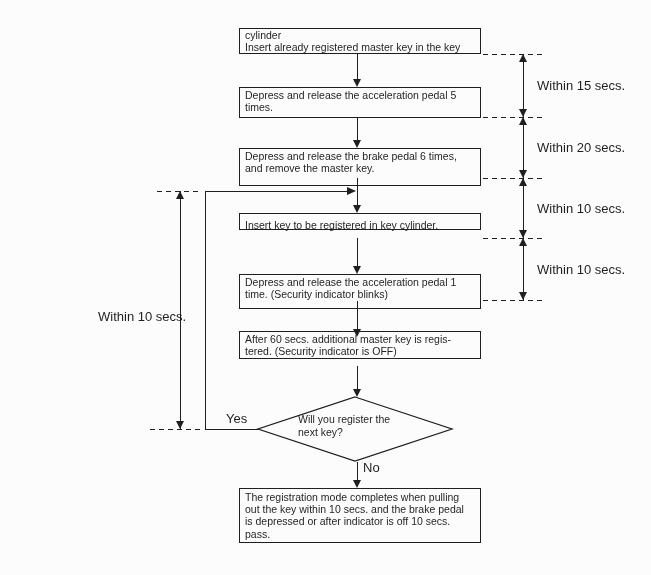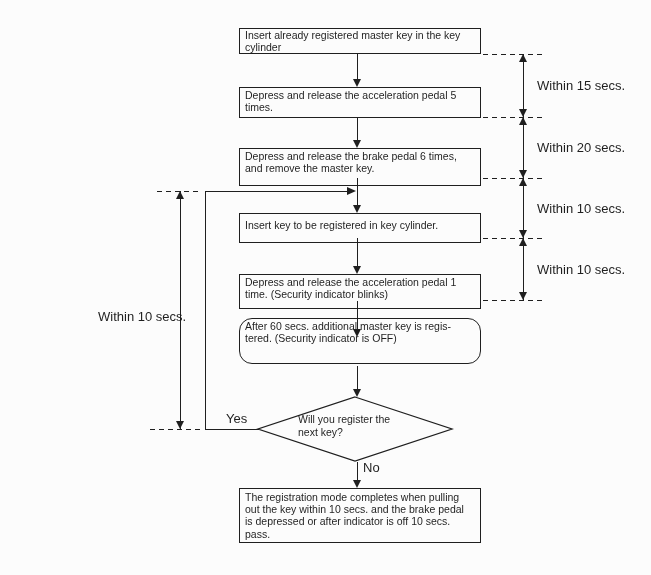--- a/index.html
+++ b/index.html
@@ -7,23 +7,23 @@
   body { background:#fff; font-family:"Liberation Sans","DejaVu Sans",sans-serif; color:var(--ink); }
   .stage { position:relative; width:651px; height:575px; background:var(--bg); overflow:hidden; }
 
   .box { position:absolute; left:239px; width:242px; box-sizing:border-box;
          border:1px solid var(--ink); background:var(--bg);
          font-size:10.5px; line-height:11.5px; padding:2px 5px; }
   .box .ln { white-space:nowrap; }
   .b1 { top:28px;  height:26px; padding-top:1px; }
   .b2 { top:87px;  height:31px; }
   .b3 { top:148px; height:38px; }
-  .b4 { top:213px; height:30px; padding-top:6px; }
+  .b4 { top:213px; height:17px; padding-top:6px; }
   .b5 { top:274px; height:35px; }
-  .b6 { top:318px; height:46px;border-radius:13px; }
+  .b6 { top:331px; height:28px; }
   .b7 { top:488px; height:55px; line-height:12.2px; }
 
   .vline { position:absolute; width:1px; background:var(--ink); }
   .hline { position:absolute; height:1px; background:var(--ink); }
   .dash  { position:absolute; height:1px;
            background:repeating-linear-gradient(90deg, var(--ink) 0 5px, transparent 5px 9px); }
 
   .td, .tu, .tr { position:absolute; width:0; height:0; }
   .td { border-left:4px solid transparent; border-right:4px solid transparent; border-top:8px solid var(--ink); }
   .tu { border-left:4px solid transparent; border-right:4px solid transparent; border-bottom:8px solid var(--ink); }
@@ -34,22 +34,22 @@
 
   .diamond-svg { position:absolute; left:256px; top:395px; }
   .decision-text { position:absolute; left:298px; top:413px; font-size:10.5px; line-height:12.5px; }
 </style>
 </head>
 <body>
 
 <div class="stage">
 
   <div class="box b1">
+    <div class="ln">cylinder</div>
     <div class="ln">Insert already registered master key in the key</div>
-    <div class="ln">cylinder</div>
   </div>
   <div class="box b2">
     <div class="ln">Depress and release the acceleration pedal 5</div>
     <div class="ln">times.</div>
   </div>
   <div class="box b3">
     <div class="ln">Depress and release the brake pedal 6 times,</div>
     <div class="ln">and remove the master key.</div>
   </div>
   <div class="box b4">

